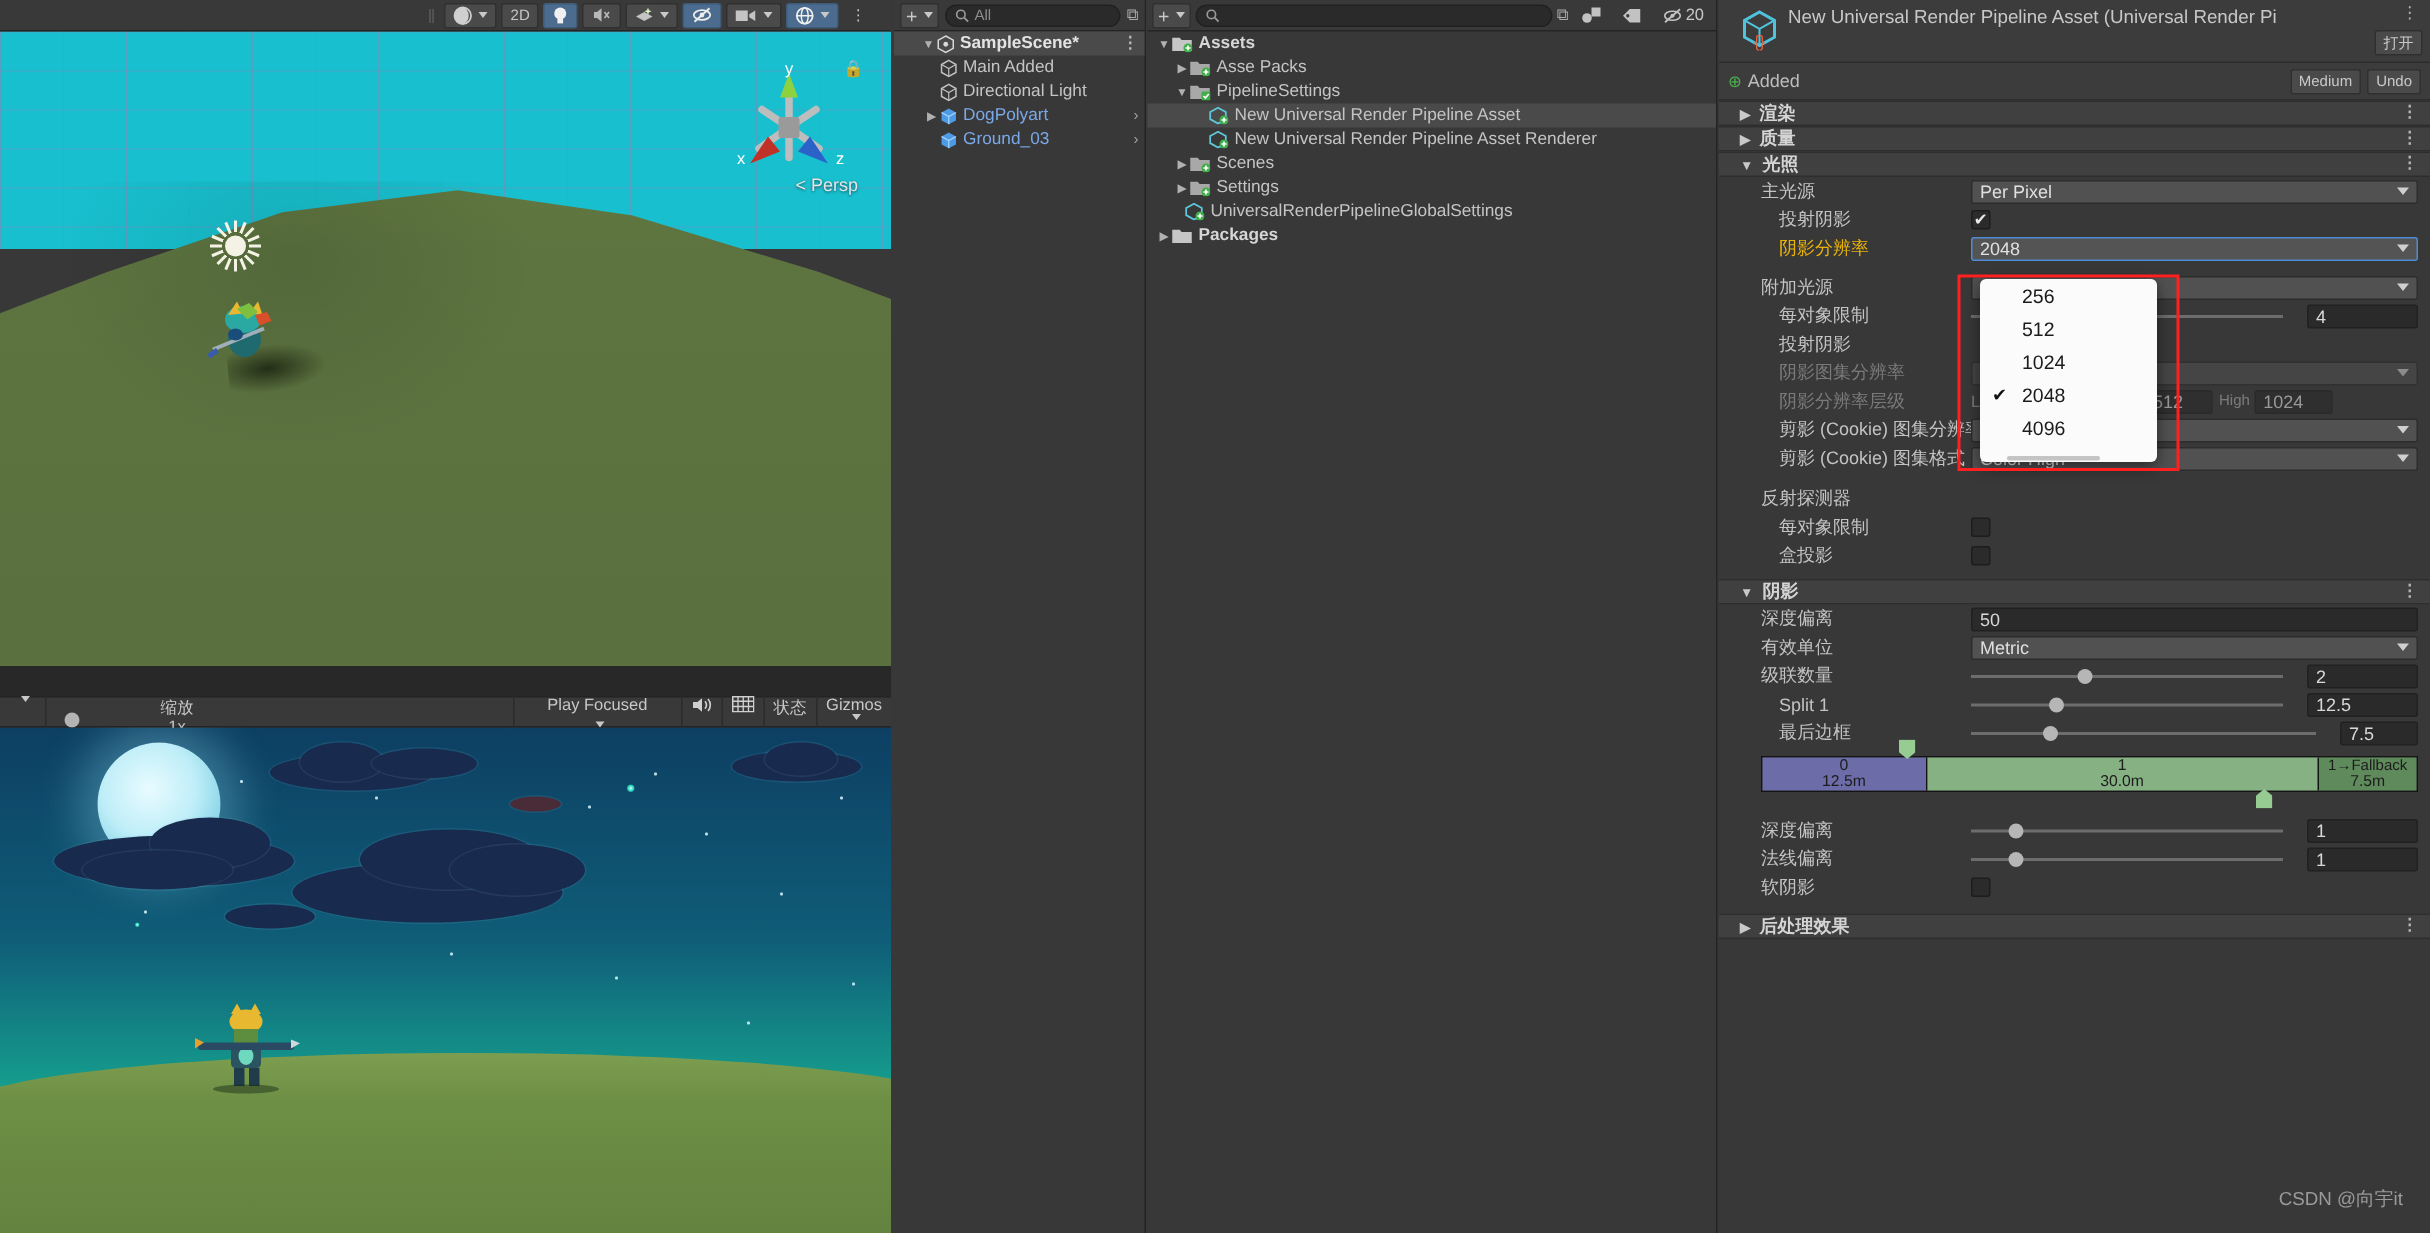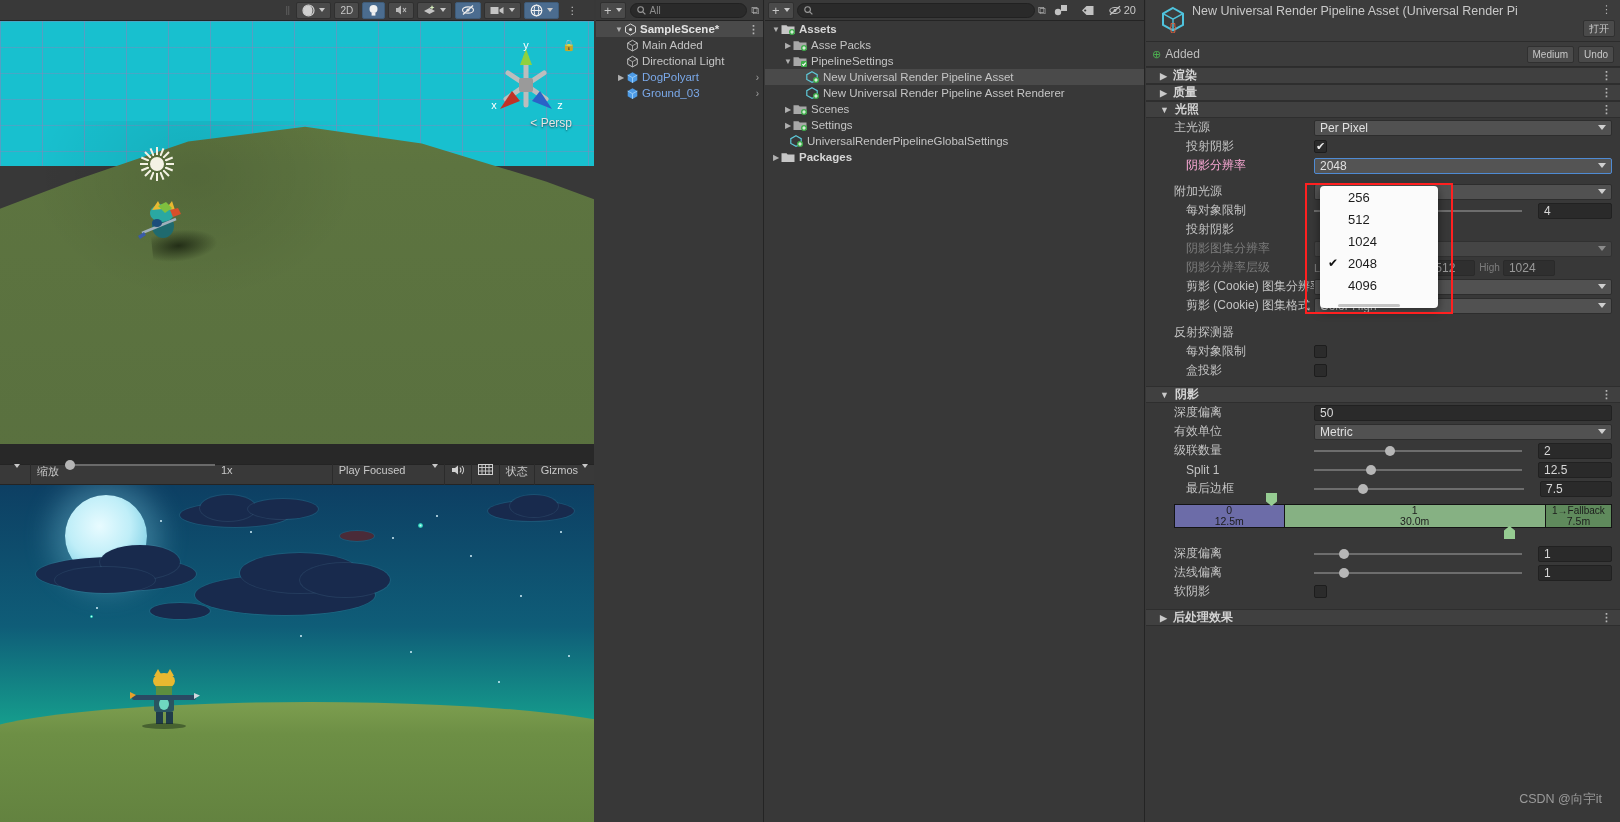--- a/index.html
+++ b/index.html
@@ -64,22 +64,22 @@
       text-shadow: 0 1px 2px rgba(0,0,0,.6); }
   .lock-icon { position: absolute; right: 18px; top: 18px; color: #d8d8d8; font-size: 11px; opacity: .85; }
 
   
   #game-view { position: absolute; left: 0; top: 444px; width: 594px; height: 378px; background: #282828; overflow: hidden; }
   #game-toolbar {
     position: absolute; left: 0; top: 20px; width: 594px; height: 21px;
     background: #393939; border-top: 1px solid #242424; border-bottom: 1px solid #242424;
     display: flex; align-items: center; font-size: 11px; color: #c8c8c8;
   }
-  #game-toolbar .seg { height: 21px; display: flex; align-items: flex-start; padding: 0 6px;
-      border-right: 1px solid #2b2b2b; }
+  #game-toolbar .seg { height: 21px; display: flex; align-items: center; padding: 0 6px;
+      border-right: 1px solid #2b2b2b; flex-direction: column; }
   .zoom-track { position: relative; width: 150px; height: 2px; background: #6a6a6a; margin: 0 6px; }
   .zoom-knob { position: absolute; left: 0; top: -4px; width: 10px; height: 10px; border-radius: 50%; background: #b4b4b4; }
   #game-canvas { position: absolute; left: 0; top: 41px; width: 594px; height: 337px; overflow: hidden; }
   .night-sky { position: absolute; inset: 0;
       background: linear-gradient(to bottom, #0d3f63 0%, #0f5d78 42%, #16a48f 74%, #1fc2a0 86%, #2ec7a3 100%); }
   .moon { position: absolute; left: 65px; top: 10px; width: 82px; height: 82px; border-radius: 50%;
       background: radial-gradient(circle at 42% 38%, #e8fbff 0%, #bfeef8 45%, #87d4e8 75%, #5fb6d3 100%);
       box-shadow: 0 0 28px 14px rgba(150,230,250,.30); }
   .cloud { position: absolute; background: #182a4d; border-radius: 50%; box-shadow: 0 0 0 1px rgba(120,190,210,.12); }
   .star { position: absolute; width: 1.5px; height: 1.5px; background: #d9f6ff; border-radius: 50%; opacity: .85; }
@@ -131,21 +131,21 @@
   .section-hdr { height: 17px; background: #404040; border-top: 1px solid #2e2e2e; border-bottom: 1px solid #2e2e2e;
       display: flex; align-items: center; padding-left: 14px; font-weight: bold; color: #d4d4d4; font-size: 12px; }
   .section-hdr .tri2 { margin-right: 6px; font-size: 9px; color: #c9c9c9; }
   .section-hdr .kebab { margin-left: auto; margin-right: 8px; }
 
   .field { height: 19px; display: flex; align-items: center; font-size: 12px; }
   .field .lbl { width: 168px; padding-left: 28px; color: #c3c3c3; white-space: nowrap; overflow: hidden; }
   .field .lbl.indent2 { padding-left: 40px; }
   .field .lbl.group { padding-left: 28px; }
   .field .lbl.dim { color: #7a7a7a; }
-  .field .lbl.hl { color: #f9a8d4; }
+  .field .lbl.hl { color: #eab308; }
   .dropdown { flex: 1; margin-right: 8px; height: 16px; background: #515151; border: 1px solid #2d2d2d;
       border-radius: 2px; display: flex; align-items: center; padding: 0 5px; color: #e0e0e0; font-size: 12px; }
   .dropdown.focused { border: 1px solid #4f8bd4; background: #545454; }
   .dropdown .dd-caret { margin-left: auto; width: 0; height: 0;
       border-left: 4px solid transparent; border-right: 4px solid transparent; border-top: 5px solid #cfcfcf; }
   .numbox { width: 90px; height: 16px; background: #2a2a2a; border: 1px solid #212121; border-radius: 2px;
       display: flex; align-items: center; padding: 0 5px; color: #d8d8d8; font-size: 12px; margin-right: 8px; }
   .numbox.wide { flex: 1; }
   .chk { width: 13px; height: 13px; background: #2b2b2b; border: 1px solid #1d1d1d; border-radius: 2px;
       display: flex; align-items: center; justify-content: center; color: #e8e8e8; font-size: 11px; }
@@ -741,21 +741,21 @@
       </span>
       <span class="numbox" style="width:74px">12.5</span>
     </div>
     <div class="field">
       <span class="lbl indent2">最后边框</span>
       <span class="slider-wrap">
         <span class="slider">
             <span class="sl-knob" style="left:21%"></span>
           </span>
       </span>
-      <span class="numbox" style="width:72px">7.5</span>
+      <span class="numbox" style="width:52px">7.5</span>
     </div>
 
     <div class="cascade-wrap">
       <span class="casc-handle" style="left:92px;top:-11px;clip-path:polygon(0 0,100% 0,100% 65%,50% 100%,0 65%)"></span>
       <div class="cascade-bar">
         <div class="casc" style="flex:12.5;background:#6c6ca8">
           <span>0</span>
           <span>12.5m</span>
         </div>
         <div class="casc" style="flex:30;background:#86b183">

